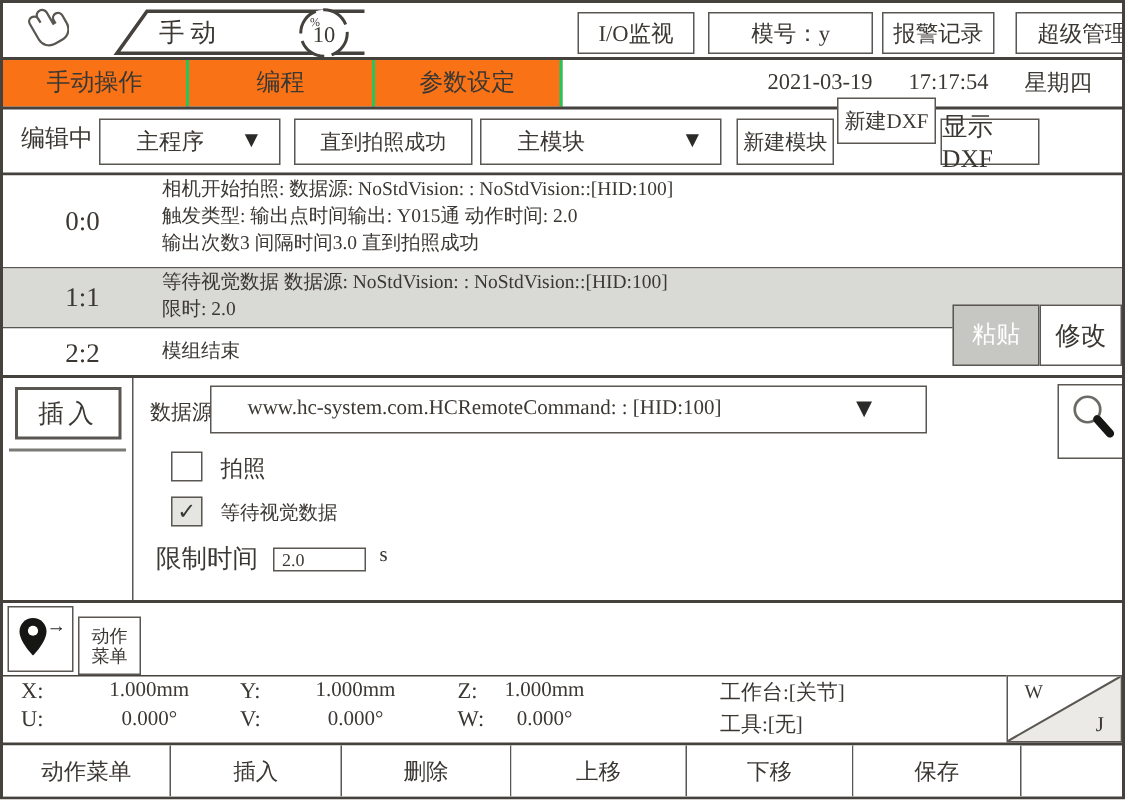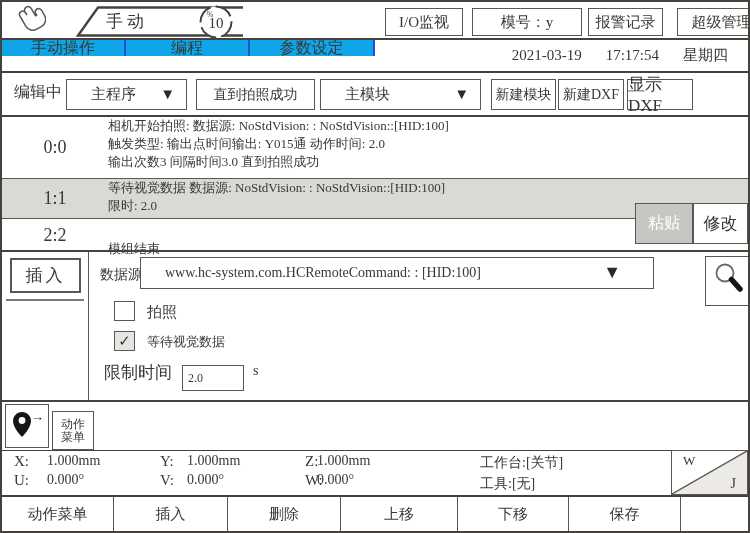--- a/index.html
+++ b/index.html
@@ -16,83 +16,83 @@
   .banner{left:70px;top:3px;width:172px;height:33px}
   .banner-label{left:104px;top:8px;font-size:17px;letter-spacing:4px}
   .gauge{left:196px;top:2px;width:36px;height:36px}
   .tbtn-io{left:383px;top:6px;width:78px;height:28px}
   .tbtn-mold{left:470px;top:6px;width:110px;height:28px}
   .tbtn-alarm{left:586px;top:6px;width:75px;height:28px}
   .tbtn-admin{left:675px;top:6px;width:104px;height:28px}
   .topline{top:36px}
 
   
-  .tab{position:absolute;top:38px;height:16px;box-sizing:border-box;border-right:2px solid #1d4ed8;
-       display:flex;align-items:center;justify-content:center;font-size:16px;background:#0ea5e9}
+  .tab{position:absolute;top:38px;height:31px;box-sizing:border-box;border-right:2px solid #22c55e;
+       display:flex;align-items:center;justify-content:center;font-size:16px;background:#f97316}
   .tab1{left:0;width:124px}.tab2{left:124px;width:124px}.tab3{left:248px;width:125px}
   .datetime{left:380px;top:38px;width:356px;height:31px;display:flex;align-items:center;
             justify-content:flex-end;gap:24px;padding-right:10px;font-size:15px}
   .tabline{top:69px}
 
   
   .lbl-editing{left:12px;top:80px;font-size:16px}
   .sel{position:absolute;box-sizing:border-box;border:1px solid #5a5752;background:#fff;
        display:flex;align-items:center;font-size:15px;padding-left:24px}
   .sel .arr{position:absolute;right:11px;top:50%;transform:translateY(-52%);font-size:15px;color:#2a2a28}
   .sel-program{left:64px;top:77px;width:121px;height:31px}
   .btn-newkey{left:194px;top:77px;width:119px;height:31px;font-size:14px}
   .sel-module{left:318px;top:77px;width:161px;height:31px}
   .btn-newmodule{left:489px;top:77px;width:65px;height:31px;font-size:14px}
-  .btn-newdxf{left:556px;top:77px;width:66px;height:31px;font-size:14px}
+  .btn-newdxf{left:556px;top:63px;width:66px;height:31px;font-size:14px}
   .btn-showdxf{left:625px;top:77px;width:66px;height:31px;font-size:17px}
   .toolline{top:113px}
 
   
   .prow{position:absolute;left:0;width:746px;display:flex;box-sizing:border-box;border-bottom:1px solid #5a5752}
   .prow0{top:115px;height:62px;background:#fff}
   .prow1{top:177px;height:40px;background:#d9d9d5}
   .prow2{top:217px;height:32px;background:#fff;border-bottom:none}
   .pidx{width:106px;display:flex;align-items:center;justify-content:center;font-size:18px}
   .plines{flex:1;padding-top:0;font-size:13px;line-height:18px}
-  .prow2 .plines{padding-top:21px}
+  .prow2 .plines{padding-top:6px}
   .listline{top:248px}
   .paste-btn{left:633px;top:201px;width:58px;height:41px;background:#c6c6c2;color:#fff;font-size:16px;z-index:5}
   .modify-btn{left:691px;top:201px;width:55px;height:41px;font-size:17px;z-index:5}
 
   
   .leftcol-divider{left:86px;top:250px;height:148px;width:0;border-left:1px solid #5a5752}
   .insert-btn{left:8px;top:256px;width:71px;height:35px;border-width:2px;font-size:17px;letter-spacing:3px}
   .insert-divider{left:4px;top:297px;width:78px;height:0;border-top:2px solid #7a7a76}
   .ds-label{left:98px;top:264px;font-size:14px}
-  .ds-select{left:138px;top:255px;width:514px;height:32px;font-size:14px}
+  .ds-select{left:138px;top:255px;width:478px;height:32px;font-size:14px}
   .ds-select .arr{right:32px;font-size:18px}
   .search-btn{left:703px;top:254px;width:46px;height:50px}
   .cb{position:absolute;width:21px;height:20px;box-sizing:border-box;border:1px solid #5a5752;background:#fff;
       display:flex;align-items:center;justify-content:center;font-size:15px}
   .cb-photo{left:112px;top:299px}
   .cb-wait{left:112px;top:329px;background:#e5e5e1}
   .cb-label-photo{left:145px;top:301px;font-size:15px}
   .cb-label-wait{left:145px;top:331px;font-size:13px}
   .limit-label{left:102px;top:359px;font-size:17px}
-  .limit-input{position:absolute;left:180px;top:363px;width:62px;height:26px;box-sizing:border-box;
+  .limit-input{position:absolute;left:180px;top:363px;width:62px;height:16px;box-sizing:border-box;
                border:1px solid #5a5752;font-size:12px;padding:0 16px 0 5px;font-family:inherit;color:#3b3733}
   .limit-unit{left:251px;top:361px;font-size:14px}
   .detailline{top:398px}
 
   
   .pin-box{left:3px;top:402px;width:44px;height:44px;border:1px solid #5a5752;background:#fff}
   .pin-svg{position:absolute;left:5px;top:6px}
   .pin-arrow{position:absolute;right:4px;top:4px;font-size:13px;color:#2a2a28}
   .mini-menu{left:50px;top:409px;width:42px;height:39px;font-size:12px;line-height:13px;text-align:center;
              flex-direction:column}
 
   
   .coordline{top:448px}
   .ax{position:absolute;font-size:15px}
-  .val{position:absolute;font-size:14px;}
+  .val{position:absolute;font-size:14px;text-align:center}
   .r1{top:451px}.r2{top:470px}
   .ax-x{left:12px}.ax-y{left:158px}.ax-z{left:303px}
   .ax-u{left:12px}.ax-v{left:158px}.ax-w{left:303px}
   .val-x{left:45px;width:105px}.val-y{left:185px;width:100px}.val-z{left:315px;width:92px}
   .val-u{left:45px;width:105px}.val-v{left:185px;width:100px}.val-w{left:315px;width:92px}
   .station{left:478px;top:450px;width:190px;text-align:left;font-size:14px;line-height:21px}
   .splitbox{left:669px;top:448px;width:77px;height:45px;border:1px solid #5a5752;background:#fff}
   .frame-w{position:absolute;left:11px;top:2px;font-size:13px}
   .frame-j{position:absolute;right:11px;bottom:2px;font-size:14px}
 

